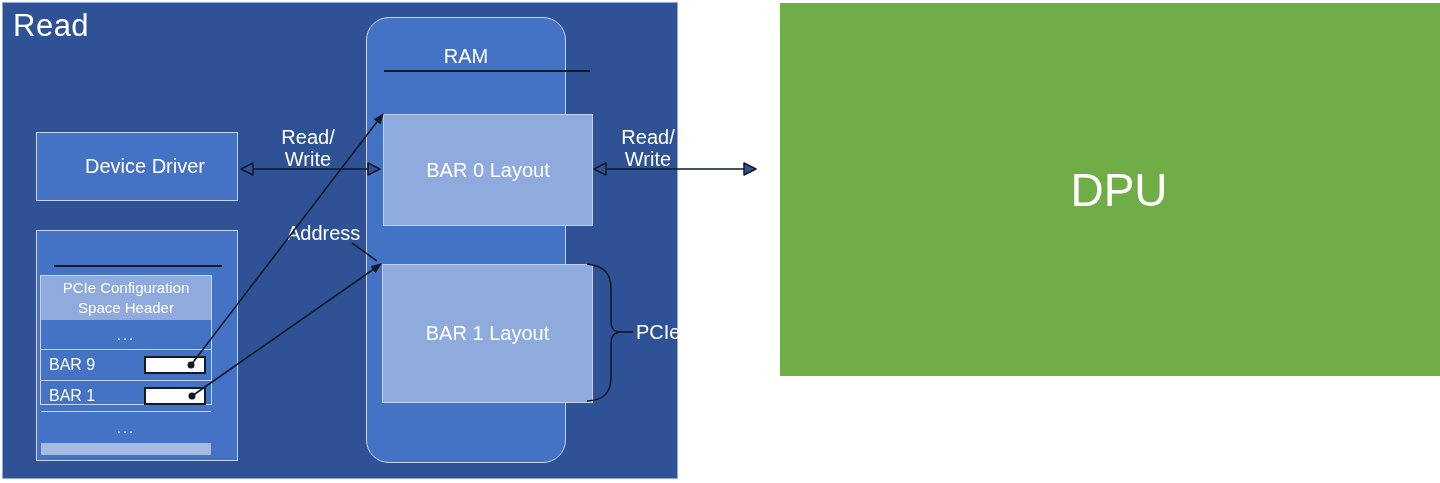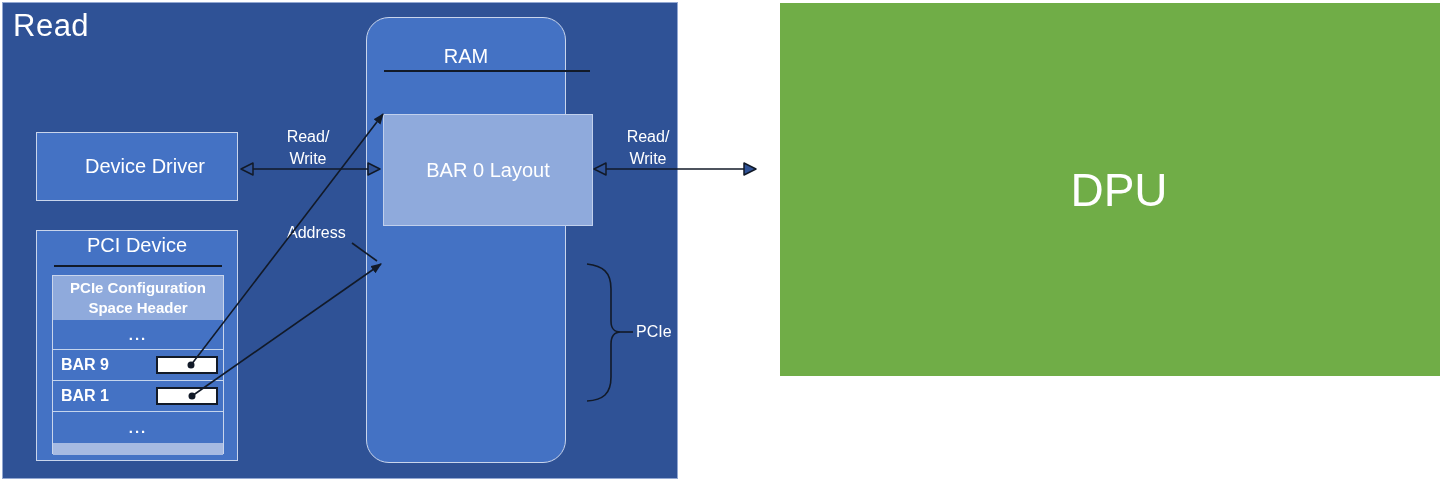--- a/index.html
+++ b/index.html
@@ -21,21 +21,21 @@
   
   .panel { background:#4472C4; border:1px solid #C9D5EC; }
   .centered { display:flex; align-items:center; justify-content:center; text-align:center; }
 
   .device-driver { left:36px; top:132px; width:202px; height:69px; font-size:20px;padding-left:16px; }
 
   
   .pci { left:36px; top:230px; width:202px; height:231px; }
   .pci-title { left:0; top:3px; width:100%; text-align:center; font-size:20px; }
   .pci-underline { left:17px; top:34px; width:168px; height:2px; background:#121A28; }
-  .pci-stack { left:15px; top:44px; width:172px; height:179px; border:1px solid #C9D5EC;font-weight:bold; }
+  .pci-stack { left:3px; top:44px; width:172px; height:130px; border:1px solid #C9D5EC; }
   .row { position:relative; width:100%; }
   .row-header { height:44px; background:#8FAADC; font-size:15px; line-height:20px; padding:2px 8px; }
   .row-ellipsis { height:30px; font-size:15px; letter-spacing:2px; border-bottom:1px solid rgba(220,230,245,.85); }
   .row-bar { height:31px; border-bottom:1px solid rgba(220,230,245,.85); }
   .row-bar .bar-label { position:absolute; left:8px; top:50%; transform:translateY(-50%); font-size:16px; }
   .row-ellipsis2 { border-bottom:none; height:31px; }
   .row-footer { height:12px; background:#A6BAE2; }
   .value-box {
     position:absolute; right:5px; top:50%; transform:translateY(-50%);
     width:62px; height:18px; background:#ffffff; border:2px solid #121A28;
@@ -46,21 +46,21 @@
   .ram-title { left:0; top:27px; width:100%; text-align:center; font-size:20px; }
   .ram-underline { left:17px; top:52px; width:206px; height:2px; background:#121A28; }
   .bar-layout { background:#8FAADC; border:1px solid rgba(255,255,255,.45); font-size:20px;text-align:right; }
   .bar0-layout { left:16px; top:96px;  width:210px; height:112px; }
   .bar1-layout { left:15px; top:246px; width:211px; height:139px; }
 
   
   .dpu { left:760px; top:3px; width:678px; height:373px; background:#70AD47; font-size:46px;margin-left:20px; }
 
   
-  .ann { font-size:16px; line-height:22px; }
+  .ann { font-size:20px; line-height:22px; }
   .lbl-rw-host { left:266px; top:126px; width:84px; text-align:center; }
   .lbl-rw-dpu  { left:606px; top:126px; width:84px; text-align:center; }
   .lbl-address { left:287px; top:222px; }
   .lbl-size    { left:636px; top:321px; }
 
   
   svg.overlay { position:absolute; left:0; top:0; width:1440px; height:483px; pointer-events:none; }
   .cline { stroke:#121A28; stroke-width:1.6; fill:none; }
   .opentri { fill:#2F5296; stroke:#121A28; stroke-width:1.5; stroke-linejoin:round; }
   .cdot { fill:#121A28; }
@@ -72,21 +72,20 @@
 
   <div class="abs host">
     <div class="abs host-title">Read</div>
   </div>
 
   <div class="abs panel centered device-driver">
     <span>Device Driver</span>
   </div>
 
   <div class="abs panel pci">
-    <div class="abs pci-title">PCI Device</div>
     <div class="abs pci-underline"></div>
     <div class="abs pci-stack">
       <div class="row row-header centered">
         <span>PCIe Configuration Space Header</span>
       </div>
       <div class="row row-ellipsis centered">
         <span>...</span>
       </div>
       <div class="row row-bar">
         <span class="bar-label">BAR 9</span>
@@ -101,20 +100,23 @@
       </div>
       <div class="row row-footer"></div>
     </div>
   </div>
 
   <div class="abs panel ram">
     <div class="abs ram-title">RAM</div>
     <div class="abs ram-underline"></div>
     <div class="abs centered bar-layout bar0-layout">
       <span>BAR 0 Layout</span>
+    </div>
+    <div class="abs centered bar-layout bar1-layout">
+      <span>BAR 1 Layout</span>
     </div>
   </div>
 
   <div class="abs centered dpu">
     <span>DPU</span>
   </div>
 
   <div class="abs ann lbl-rw-host">
     <div>Read/</div>
     <div>Write</div>

